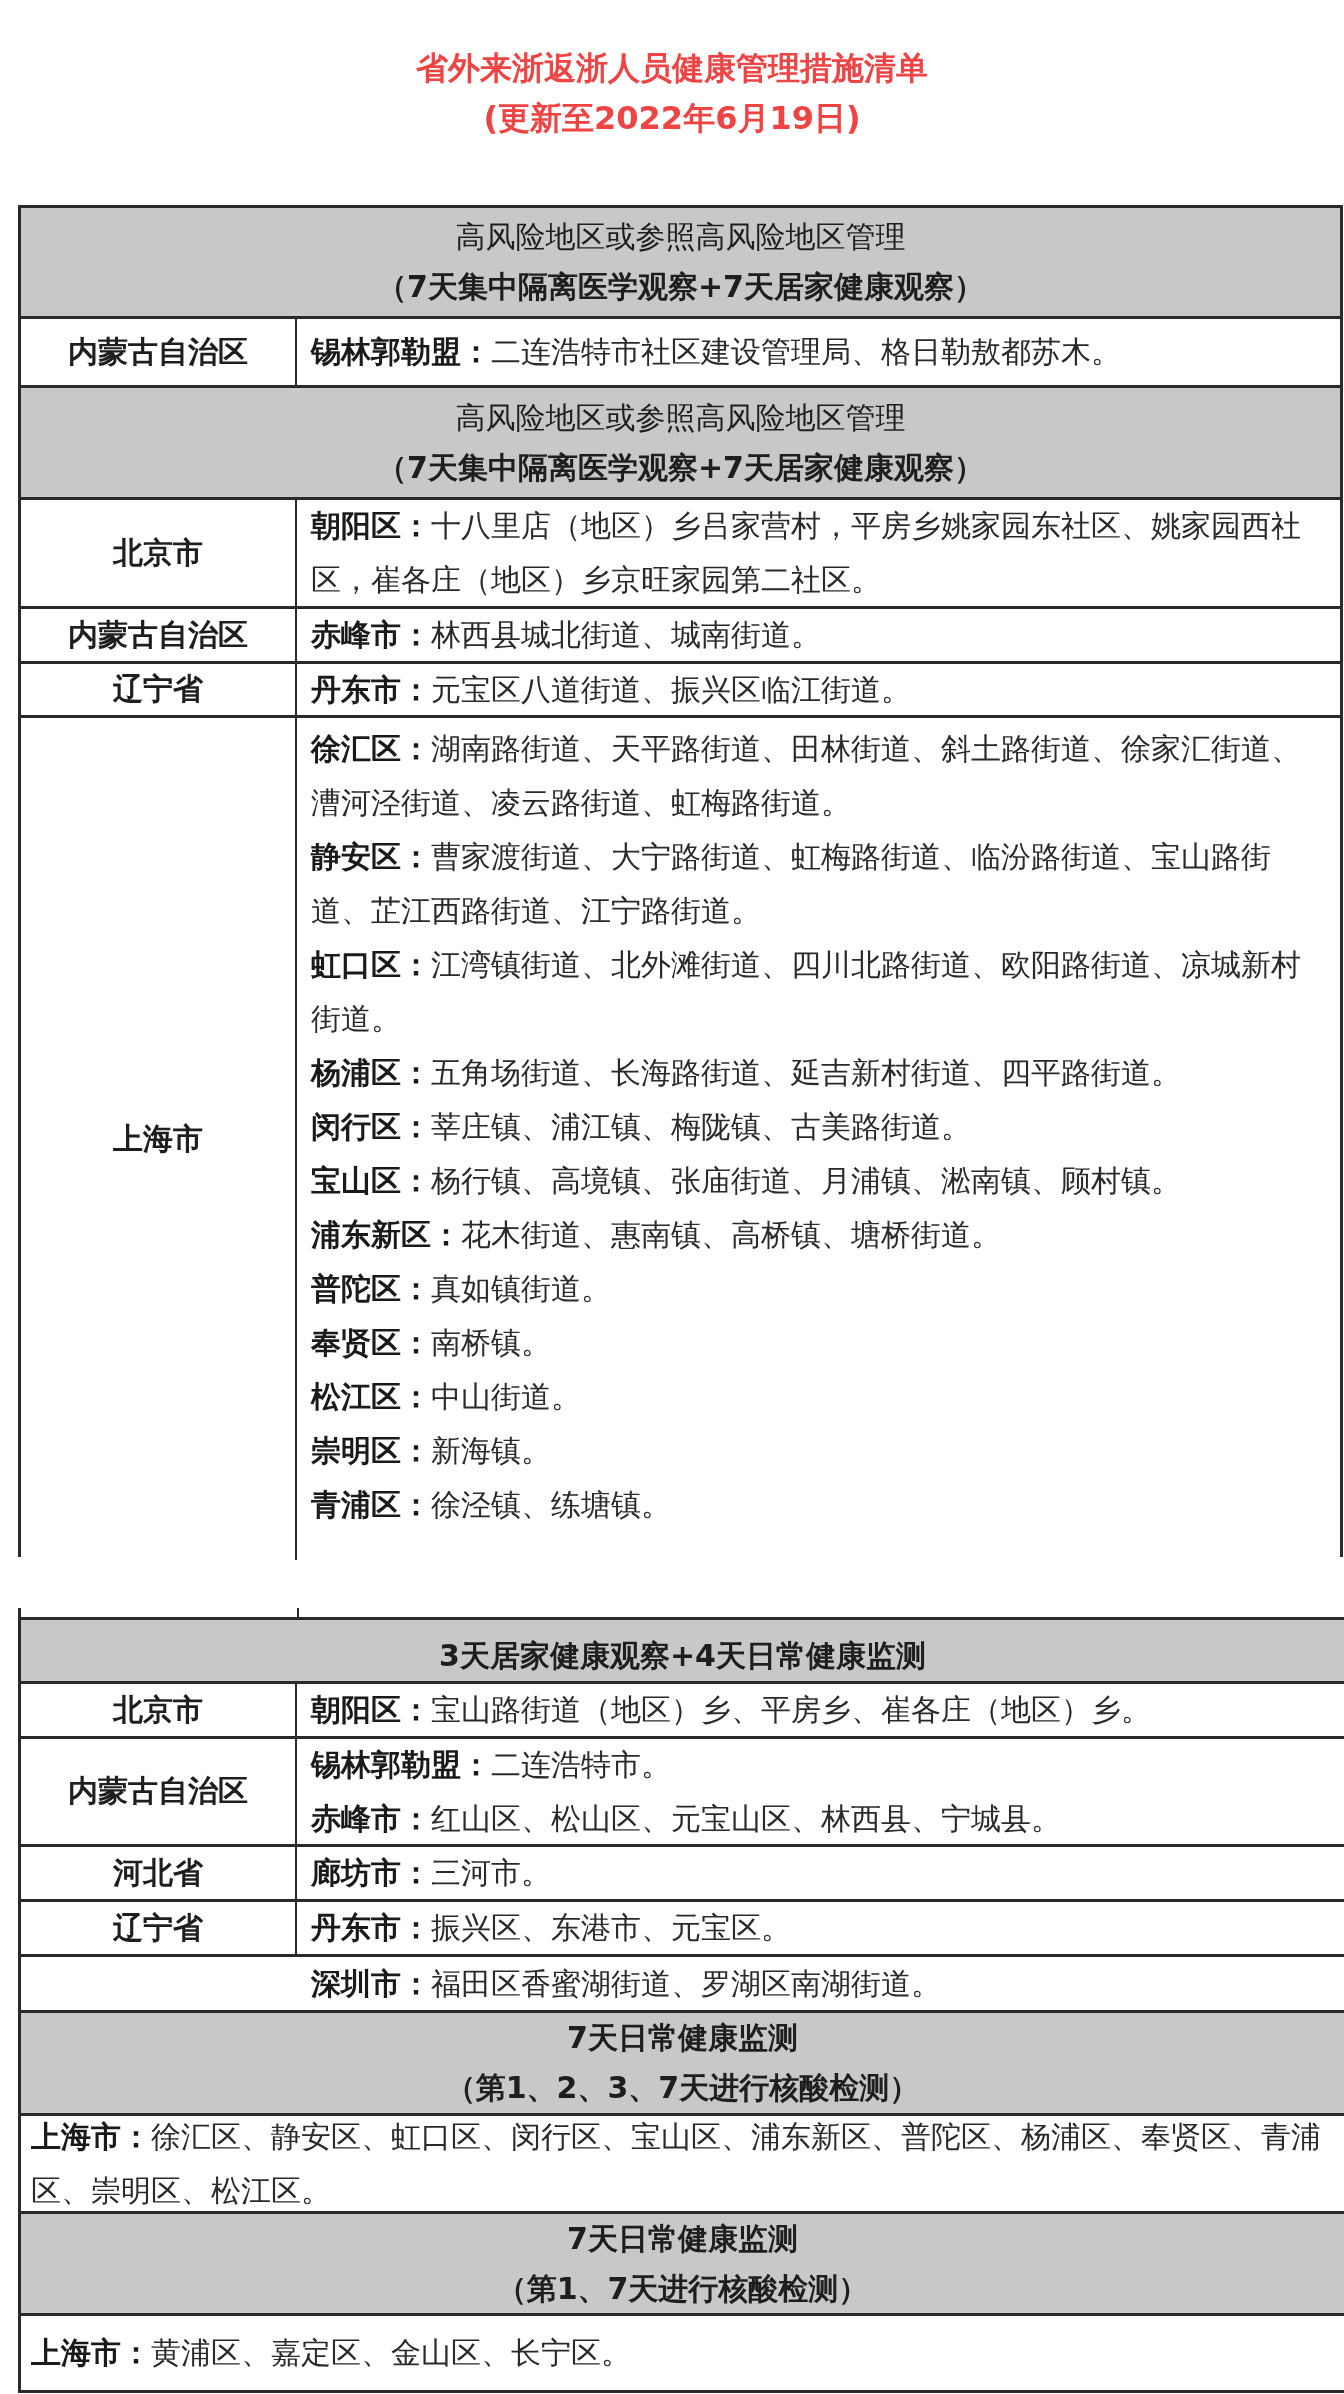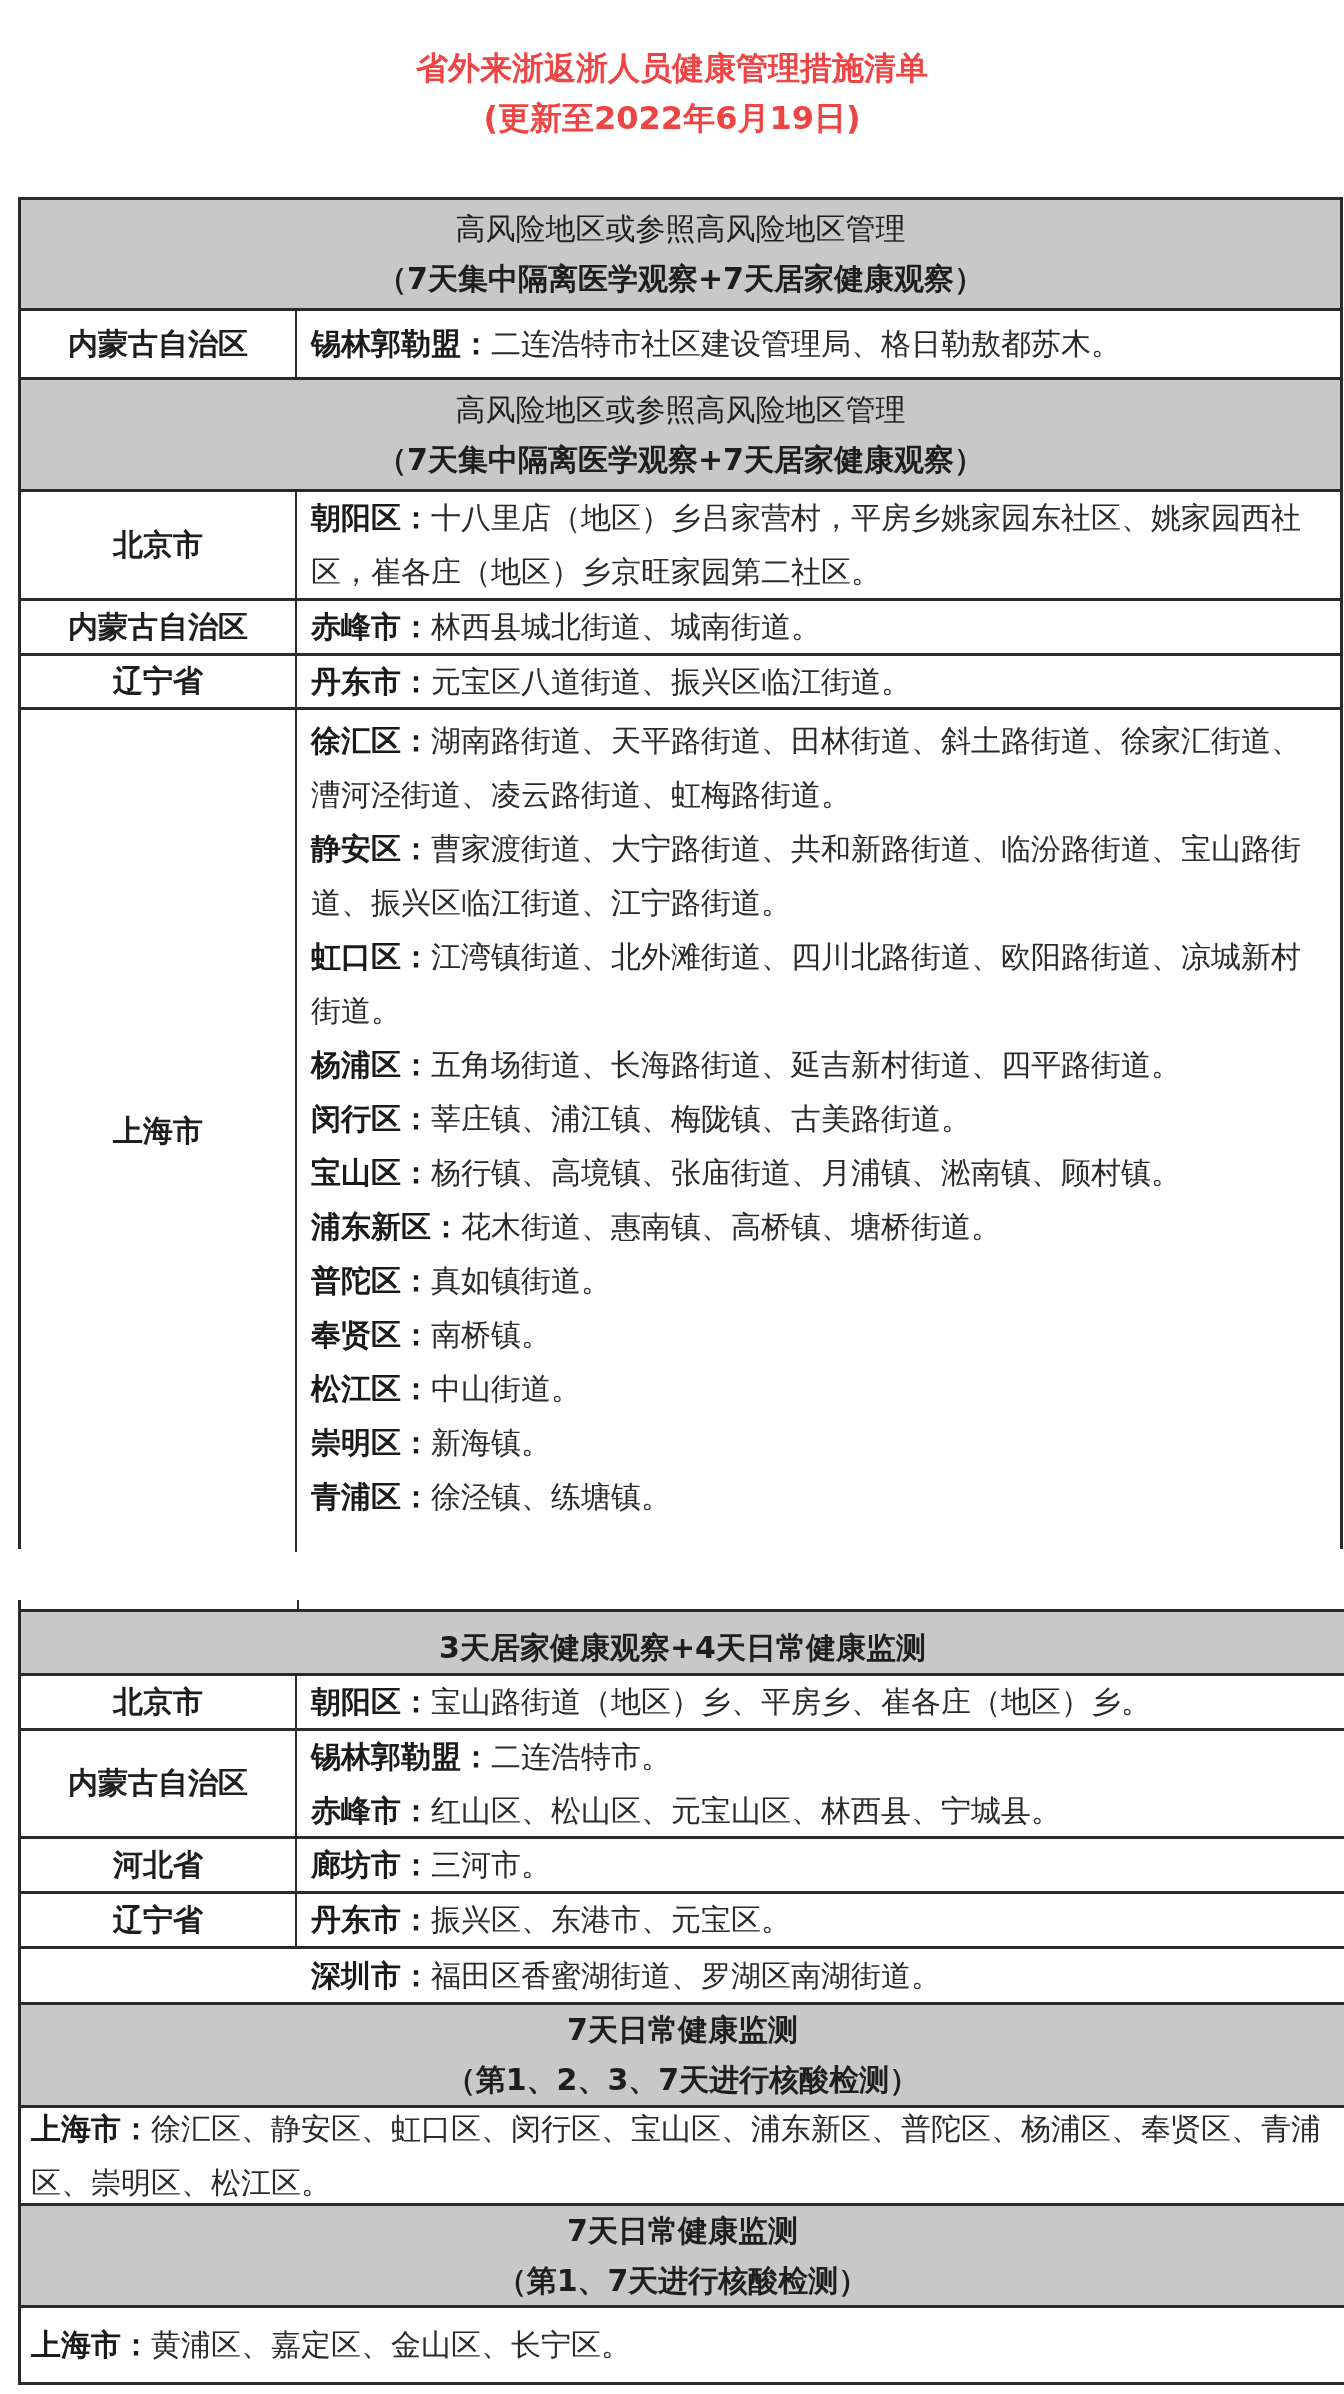--- a/index.html
+++ b/index.html
@@ -5,21 +5,21 @@
   html, body { margin: 0; padding: 0; background: #ffffff; }
   body {
     width: 1344px; height: 2394px; position: relative; overflow: hidden;
     font-family: "DejaVu Sans", "Liberation Sans", sans-serif;
     color: #1a1a1a;
   }
   .title { position: absolute; left: 0; width: 1344px; text-align: center; font-weight: bold; font-size: 32px; color: #ef4444; letter-spacing: 0px; }
   .title.t1 { top: 47px; }
   .title.t2 { top: 97px; }
 
-  .seg { position: absolute; left: 18px; }
+  .seg { position: absolute; left: 18px; margin-top: 8px; }
   .seg1 { top: 197px; width: 1325px; height: 1352px; border-left: 3px solid #2a2a2a; border-right: 3px solid #2a2a2a; border-top: 3px solid #2a2a2a; box-sizing: border-box; }
   .seg2 { top: 1600px; width: 1326px; height: 785px; border-left: 3px solid #2a2a2a; box-sizing: border-box; }
 
   .row { position: absolute; left: 0; right: 0; box-sizing: border-box; }
   .hdr { background: #c8c8c8; border-bottom: 3px solid #2a2a2a; display: flex; flex-direction: column; justify-content: center; align-items: center; }
   .hdr .line { font-size: 30px; line-height: 50px; color: #1e1e1e; white-space: nowrap; }
   .hdr .line.bold { font-weight: bold; }
   .drow { border-bottom: 3px solid #2a2a2a; background: #ffffff; }
   .prov { position: absolute; left: 0; top: 0; bottom: 0; width: 276px; border-right: 2px solid #2a2a2a; display: flex; align-items: center; justify-content: center; font-size: 30px; font-weight: bold; color: #1e1e1e; box-sizing: border-box; }
   .detail { position: absolute; left: 278px; right: 0; top: 0; bottom: 0; padding: 0 10px 0 12px; display: flex; flex-direction: column; justify-content: center; font-size: 30px; line-height: 54px; color: #2a2a2a; box-sizing: border-box; }
@@ -72,21 +72,21 @@
     <div class="prov">辽宁省</div>
     <div class="detail">
       <span class="entry"><span class="city">丹东市：</span><span>元宝区八道街道、振兴区临江街道。</span></span>
     </div>
   </div>
 
   <div class="row" style="top:510px; height:842px; background:#fff;">
     <div class="prov" style="border-right:2px solid #2a2a2a;">上海市</div>
     <div class="detail top" style="line-height:54px;">
       <span class="entry"><span class="city">徐汇区：</span><span>湖南路街道、天平路街道、田林街道、斜土路街道、徐家汇街道、漕河泾街道、凌云路街道、虹梅路街道。</span></span>
-      <span class="entry"><span class="city">静安区：</span><span>曹家渡街道、大宁路街道、共和新路街道、临汾路街道、宝山路街道、振兴区临江街道、江宁路街道。</span></span>
+      <span class="entry"><span class="city">静安区：</span><span>曹家渡街道、大宁路街道、虹梅路街道、临汾路街道、宝山路街道、芷江西路街道、江宁路街道。</span></span>
       <span class="entry"><span class="city">虹口区：</span><span>江湾镇街道、北外滩街道、四川北路街道、欧阳路街道、凉城新村街道。</span></span>
       <span class="entry"><span class="city">杨浦区：</span><span>五角场街道、长海路街道、延吉新村街道、四平路街道。</span></span>
       <span class="entry"><span class="city">闵行区：</span><span>莘庄镇、浦江镇、梅陇镇、古美路街道。</span></span>
       <span class="entry"><span class="city">宝山区：</span><span>杨行镇、高境镇、张庙街道、月浦镇、淞南镇、顾村镇。</span></span>
       <span class="entry"><span class="city">浦东新区：</span><span>花木街道、惠南镇、高桥镇、塘桥街道。</span></span>
       <span class="entry"><span class="city">普陀区：</span><span>真如镇街道。</span></span>
       <span class="entry"><span class="city">奉贤区：</span><span>南桥镇。</span></span>
       <span class="entry"><span class="city">松江区：</span><span>中山街道。</span></span>
       <span class="entry"><span class="city">崇明区：</span><span>新海镇。</span></span>
       <span class="entry"><span class="city">青浦区：</span><span>徐泾镇、练塘镇。</span></span>

